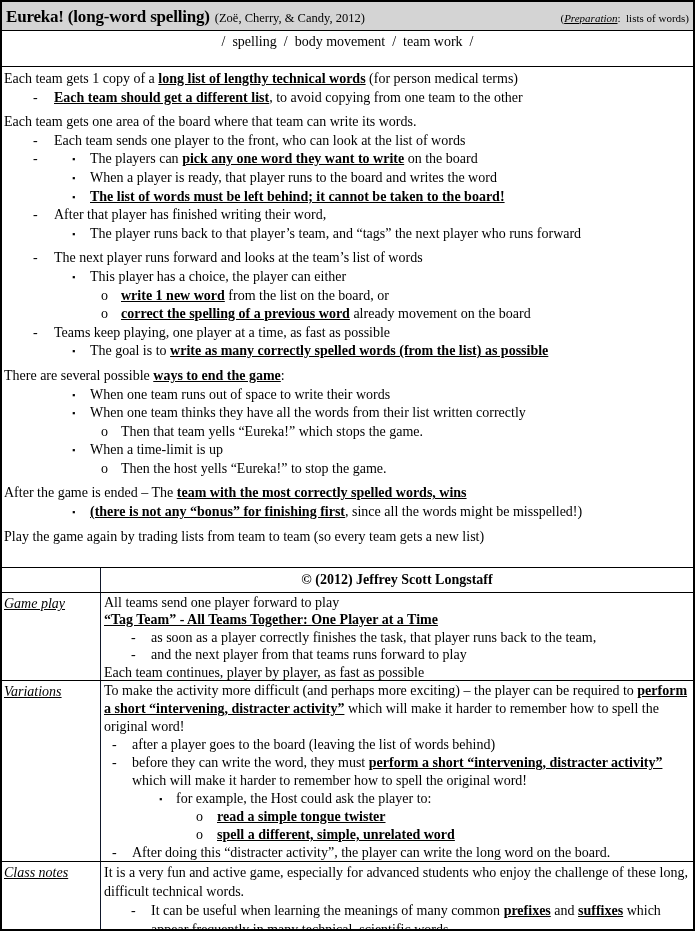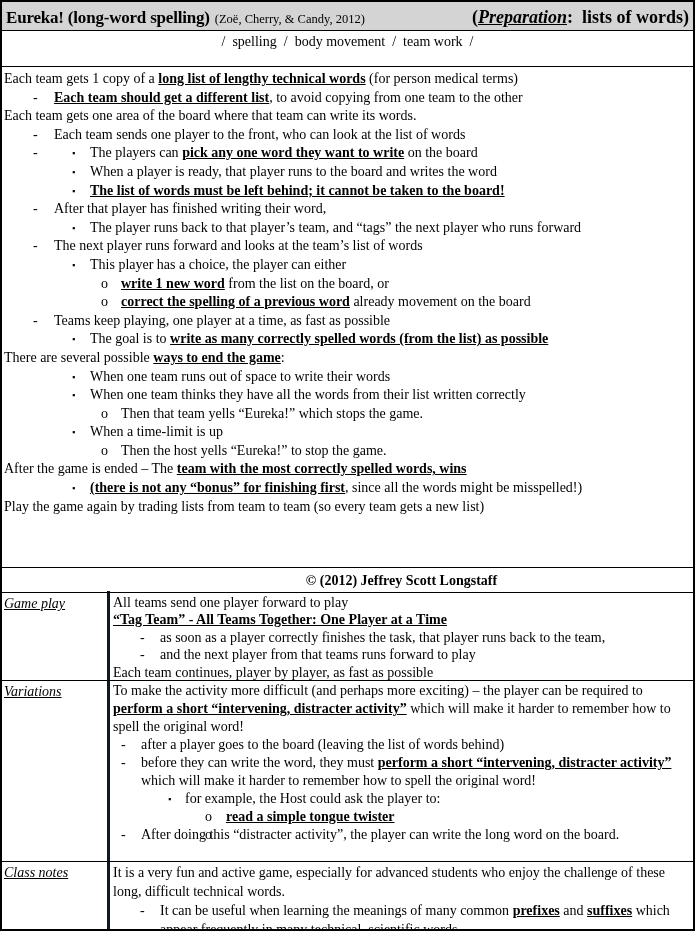--- a/index.html
+++ b/index.html
@@ -8,43 +8,43 @@
     box-sizing:border-box; width:695px; height:931px;
     border:2px solid #000; display:flex; flex-direction:column;
     font-family:"Liberation Serif", serif; color:#000;
   }
   .row { box-sizing:border-box; border-bottom:1px solid #000; }
 
   
   .header-row { height:29px; display:flex; align-items:baseline; padding:5px 4px 16px 4px; }
   .title { font-weight:bold; font-size:17px; letter-spacing:-0.2px; }
   .authors { font-size:12.5px; margin-left:5px; white-space:pre; }
-  .prep { margin-left:auto; font-size:18px; white-space:pre;font-weight:bold; }
+  .prep { margin-left:auto; font-size:11px; white-space:pre; }
   .prep-label { font-style:italic; text-decoration:underline; }
 
   
   .tags-row { height:36px; text-align:center; font-size:14px; line-height:22px; white-space:pre; }
 
   
   .line { position:relative; font-size:14px; line-height:18.6px; }
   .line .marker { position:absolute; }
   .marker-sq { font-size:9px; }
   .b { font-weight:bold; }
   .u { text-decoration:underline; }
-  .gap { }
+  .gap { margin-top:6px; }
 
   
   .main-row { height:501px; padding:3px 2px 0 2px; overflow:hidden; }
   .main-row .indent-1 { padding-left:50px; } .main-row .indent-1 > .marker { left:29px; }
   .main-row .indent-2 { padding-left:86px; } .main-row .indent-2 > .marker { left:68px; }
   .main-row .indent-3 { padding-left:117px; } .main-row .indent-3 > .marker { left:97px; }
 
   
-  .copy-row { height:25px; display:flex;align-items:flex-end; }
-  .label-cell { box-sizing:border-box; width:108px; border-right:3px solid #0f172a; padding:1px 2px 0 2px; flex:none; }
+  .copy-row { height:25px; display:flex; }
+  .label-cell { box-sizing:border-box; width:99px; border-right:1px solid #0f172a; padding:1px 2px 0 2px; flex:none; }
   .sec-label { font-style:italic; text-decoration:underline; font-size:14px; }
   .copy-content { flex:1; text-align:center; font-weight:bold; font-size:14px; line-height:23px; }
 
   
   .sec-row { display:flex; overflow:hidden; }
   .content-cell { flex:1; padding:1px 3px 0 3px; overflow:hidden; }
   .sec-gameplay { height:88px; }
   .sec-gameplay .line { line-height:17.4px; }
   .sec-variations { height:181px; }
   .sec-variations .line { line-height:18px; }
@@ -118,21 +118,21 @@
   <div class="row sec-row sec-variations">
     <div class="label-cell">
       <span class="sec-label">Variations</span>
     </div>
     <div class="content-cell">
         <div class="line indent-0"><span>To make the activity more difficult (and perhaps more exciting) – the player can be required to </span><span class="b u">perform a short “intervening, distracter activity”</span><span> which will make it harder to remember how to spell the original word!</span></div>
         <div class="line indent-1"><span class="marker marker-dash">-</span><span>after a player goes to the board (leaving the list of words behind)</span></div>
         <div class="line indent-1"><span class="marker marker-dash">-</span><span>before they can write the word, they must </span><span class="b u">perform a short “intervening, distracter activity”</span><span> which will make it harder to remember how to spell the original word!</span></div>
         <div class="line indent-2"><span class="marker marker-sq">▪</span><span>for example, the Host could ask the player to:</span></div>
         <div class="line indent-3"><span class="marker marker-o">o</span><span class="b u">read a simple tongue twister</span></div>
-        <div class="line indent-3"><span class="marker marker-o">o</span></div>
+        <div class="line indent-3"><span class="marker marker-o">o</span><span class="b u">spell a different, simple, unrelated word</span></div>
         <div class="line indent-1"><span class="marker marker-dash">-</span><span>After doing this “distracter activity”, the player can write the long word on the board.</span></div>
       </div>
   </div>
 
   <div class="row sec-row sec-classnotes">
     <div class="label-cell">
       <span class="sec-label">Class notes</span>
     </div>
     <div class="content-cell">
         <div class="line indent-0"><span>It is a very fun and active game, especially for advanced students who enjoy the challenge of these long, difficult technical words.</span></div>

